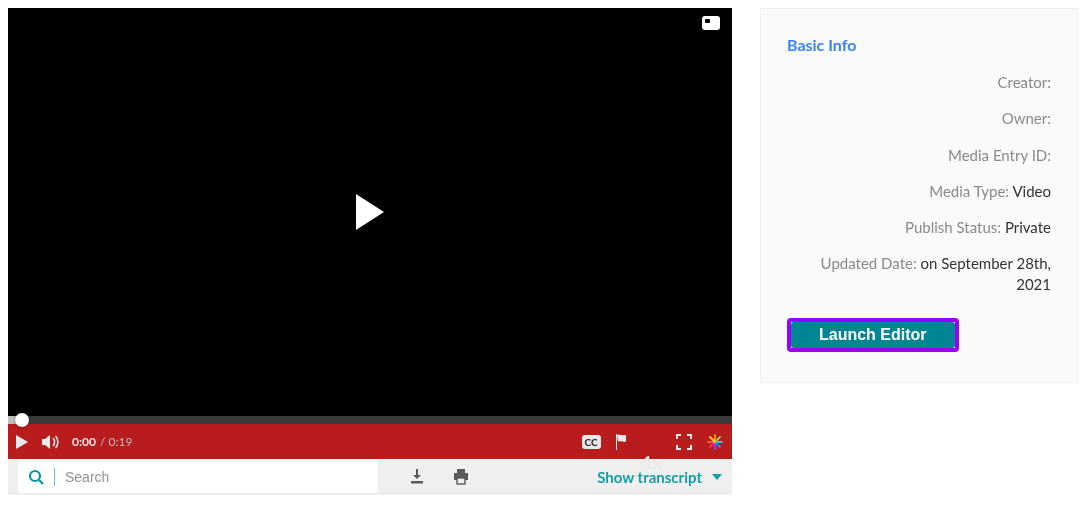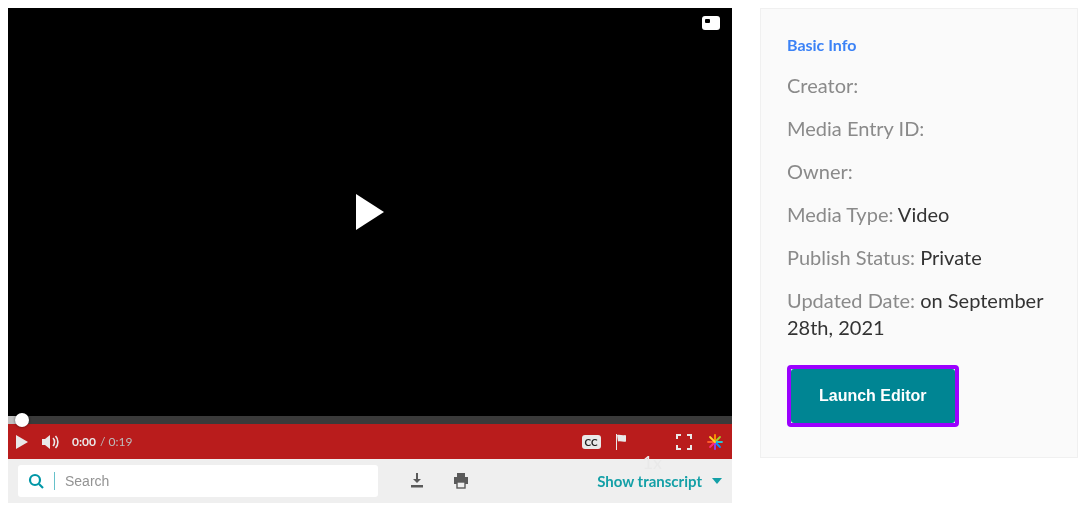--- a/index.html
+++ b/index.html
@@ -97,21 +97,21 @@
       padding:1px 3px;
       font-size: 10px;
       cursor:pointer;
       margin-left:40px;
     }
     .speed { font-size: 18px; cursor:pointer;margin-top:40px; }
     .ctrl-icon { cursor:pointer; }
     .logo-glyph { font-size: 16px; cursor:pointer; }
     
     .toolbar {
-      height: 44px;
+      height: 36px;
       background: #efefef;
       display:flex;
       align-items:center;
       padding: 0 10px;
       gap: 8px;
     }
     .search-wrap {
       display:flex;
       align-items:center;
       background:#fff;
@@ -155,41 +155,42 @@
       border: 1px solid #f0f0f0;
       padding: 26px 26px 30px 26px;
     }
     .panel h3 {
       font-size: 16px;
       font-weight: 700;
       color: #3b82f6;
       margin-bottom: 18px;
     }
     .field {
-      font-size: 20px;
+      font-size: 15px;
       color: #8a8a8a;
       margin-bottom: 16px;
       line-height: 1.35;
+      text-align: right;
     }
     .field .label { color:#8a8a8a; }
     .field .value { color:#333; }
     .launch-wrap {
       display:inline-block;
       border: 4px solid #9b00ff;
       border-radius: 4px;
       margin-top: 8px;
     }
     .launch-btn {
       background:#008593;
       color:#fff;
       border:none;
       border-radius:3px;
       font-size:16px;
       font-weight:700;
-      padding: 18px 28px;
+      padding: 4px 28px;
       cursor:pointer;
     }
     svg { display:block; }
   </style>
 </head>
 <body>
 
 <div class="layout">
   <div class="video-col">
 
@@ -290,28 +291,28 @@
   </div>
 
   <div class="panel">
     <h3>Basic Info</h3>
 
     <div class="field">
       <span class="label">Creator:</span>
       <span class="value"></span>
     </div>
     <div class="field">
+      <span class="label">Owner:</span>
+      <span class="value"></span>
+    </div>
+    <div class="field">
       <span class="label">Media Entry ID:</span>
       <span class="value"></span>
     </div>
     <div class="field">
-      <span class="label">Owner:</span>
-      <span class="value"></span>
-    </div>
-    <div class="field">
       <span class="label">Media Type:</span>
       <span class="value">Video</span>
     </div>
     <div class="field">
       <span class="label">Publish Status:</span>
       <span class="value">Private</span>
     </div>
     <div class="field">
       <span class="label">Updated Date:</span>
       <span class="value">on September 28th, 2021</span>

